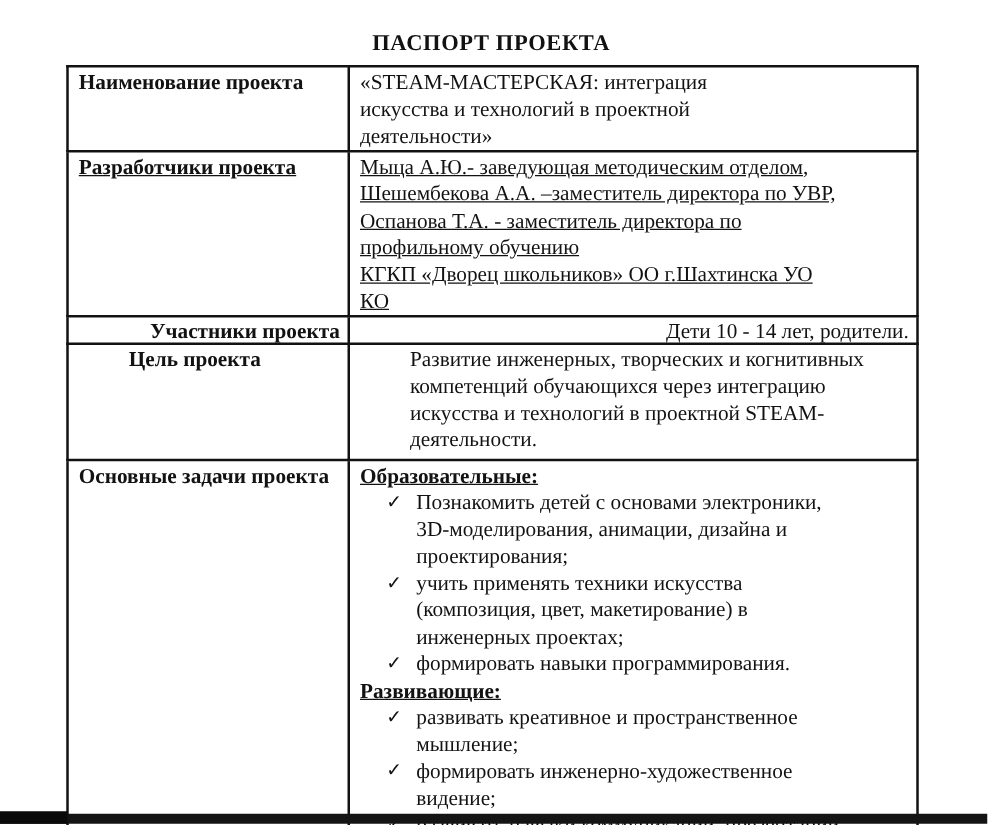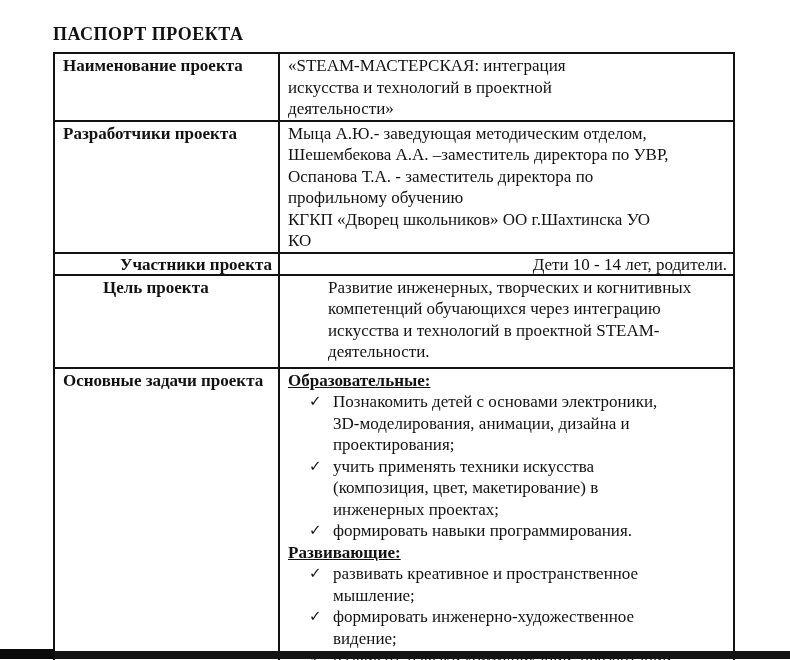--- a/index.html
+++ b/index.html
@@ -7,21 +7,21 @@
     width: 790px; height: 660px;
     background: #ffffff;
     color: #121212;
     font-family: "Liberation Serif", "DejaVu Serif", serif;
     position: relative;
     overflow: hidden;
   }
   .doc-title {
     position: absolute;
     left: 53px; top: 24px; width: 680px;
-    text-align: left;
+    text-align: center;
     font-weight: bold;
     font-size: 18px;
     letter-spacing: 0.5px;
     color: #121212;
   }
   table.passport {
     position: absolute;
     left: 53px; top: 52px;
     width: 680px;
     border-collapse: collapse;
@@ -29,21 +29,21 @@
   }
   table.passport td {
     border: 2px solid #121212;
     vertical-align: top;
     padding: 1px 6px 0 8px;
     font-size: 17px;
     line-height: 21.5px;
   }
   td.label-cell { font-weight: bold; }
   tr.row-name  td { height: 63px; }
-  tr.row-dev   td { height: 128px; }
+  tr.row-dev   td { height: 128px; text-decoration: underline; }
   tr.row-part  td { height: 18px; text-align: right; }
   tr.row-part  td { line-height: 19px; }
   tr.row-goal  td { height: 90px; padding-left: 48px; }
   tr.row-tasks td { height: 310px; }
   .vline { display: block; }
   .h-line { font-weight: bold; text-decoration: underline; }
   .b-first { position: relative; padding-left: 45px; }
   .b-first .mark {
     position: absolute;
     left: 21px; top: 0;

